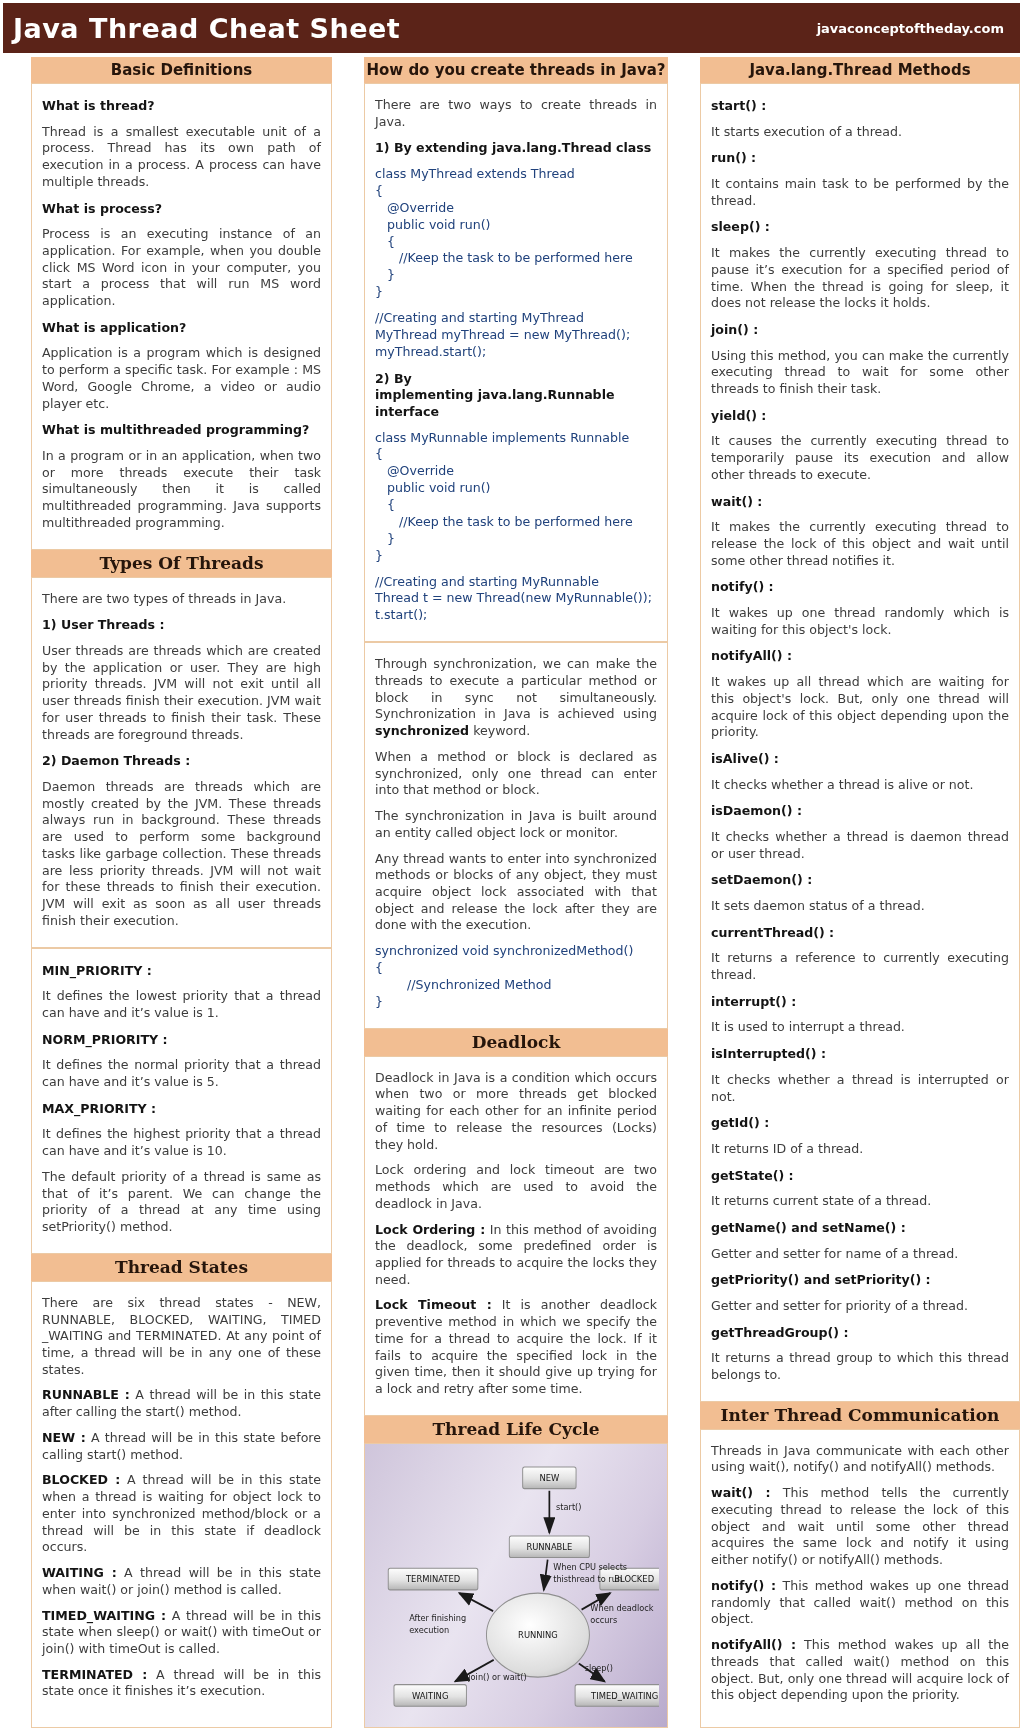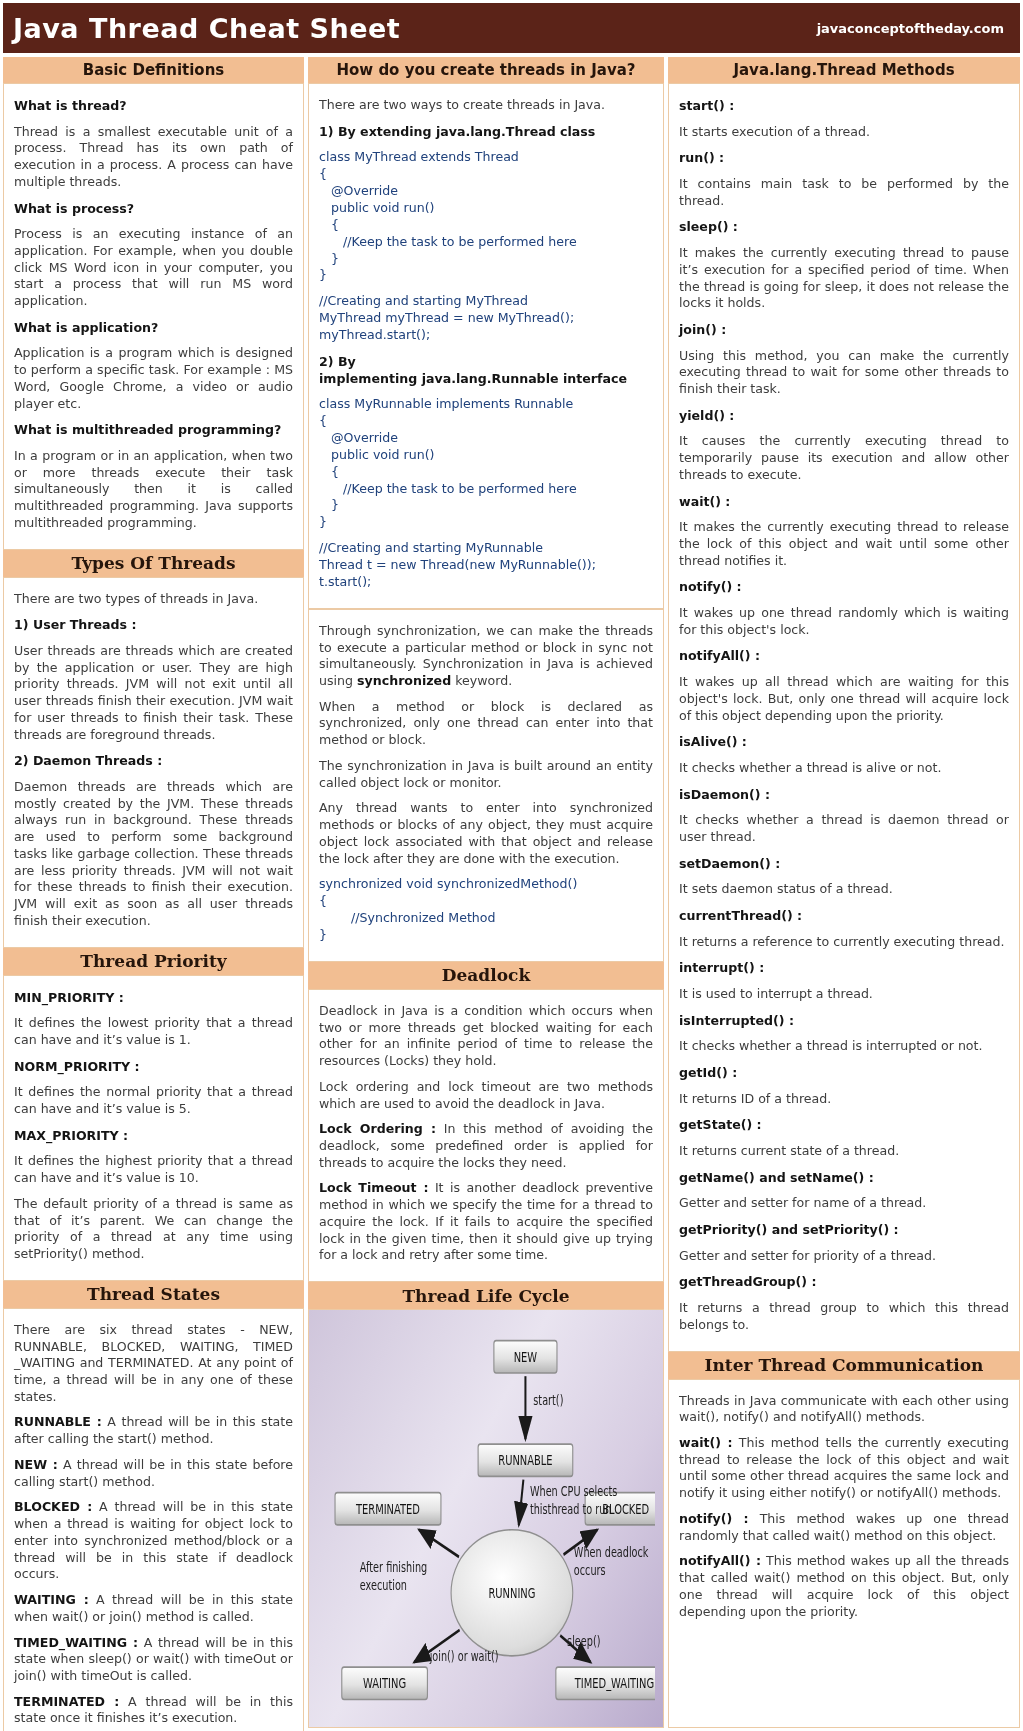--- a/index.html
+++ b/index.html
@@ -9,23 +9,23 @@
     font-family:"DejaVu Sans",sans-serif;
   }
   .masthead{
     height:50px;background:var(--header-bg,#5b2318);color:var(--header-text,#ffffff);
     display:flex;align-items:center;justify-content:space-between;
     padding:0 16px 0 10px;
   }
   .masthead .title{font-size:27px;font-weight:bold;letter-spacing:.5px;}
   .masthead .site{font-size:13px;font-weight:bold;}
   .cols{display:flex;gap:4px;height:calc(100% - 54px);margin-top:4px;}
-  .col{display:flex;flex-direction:column;min-width:0;}
+  .col{display:flex;flex-direction:column;min-width:0;margin-left:28px;}
   .col-0{width:301px;flex:none;}
-  .col-1{width:356px;flex:none;border-radius:7px;}
+  .col-1{width:304px;flex:none;border-radius:7px;}
   .col-2{flex:1;}
   .col-title{
     background:var(--section-bg,#f2be92);min-height:26px;flex:none;
     display:flex;align-items:center;justify-content:center;
     font-weight:bold;font-size:15px;color:var(--section-text,#26150b);
   }
   .bar{
     background:var(--section-bg,#f2be92);min-height:27px;flex:none;
     display:flex;align-items:center;justify-content:center;
     font-weight:bold;font-size:17px;color:var(--section-text,#26150b);
@@ -81,21 +81,20 @@
           <div class="para"><span>In a program or in an application, when two or more threads execute their task simultaneously then it is called multithreaded programming. Java supports multithreaded programming.</span></div>
         </div>
         <div class="bar">Types Of Threads</div>
         <div class="panel">
           <div class="para"><span>There are two types of threads in Java.</span></div>
           <div class="h">1) User Threads :</div>
           <div class="para"><span>User threads are threads which are created by the application or user. They are high priority threads. JVM will not exit until all user threads finish their execution. JVM wait for user threads to finish their task. These threads are foreground threads.</span></div>
           <div class="h">2) Daemon Threads :</div>
           <div class="para"><span>Daemon threads are threads which are mostly created by the JVM. These threads always run in background. These threads are used to perform some background tasks like garbage collection.  These threads are less priority threads. JVM will not wait for these threads to finish their execution. JVM will exit as soon as all user threads finish their execution.</span></div>
         </div>
-        <div class="bar">Thread Priority</div>
         <div class="panel">
           <div class="h">MIN_PRIORITY :</div>
           <div class="para"><span>It defines the lowest priority that a thread can have and it’s value is 1.</span></div>
           <div class="h">NORM_PRIORITY :</div>
           <div class="para"><span>It defines the normal priority that a thread can have and it’s value is 5.</span></div>
           <div class="h">MAX_PRIORITY :</div>
           <div class="para"><span>It defines the highest priority that a thread can have and it’s value is 10.</span></div>
           <div class="para"><span>The default priority of a thread is same as that of it’s parent. We can change the priority of a thread at any time using setPriority() method.</span></div>
         </div>
         <div class="bar">Thread States</div>

